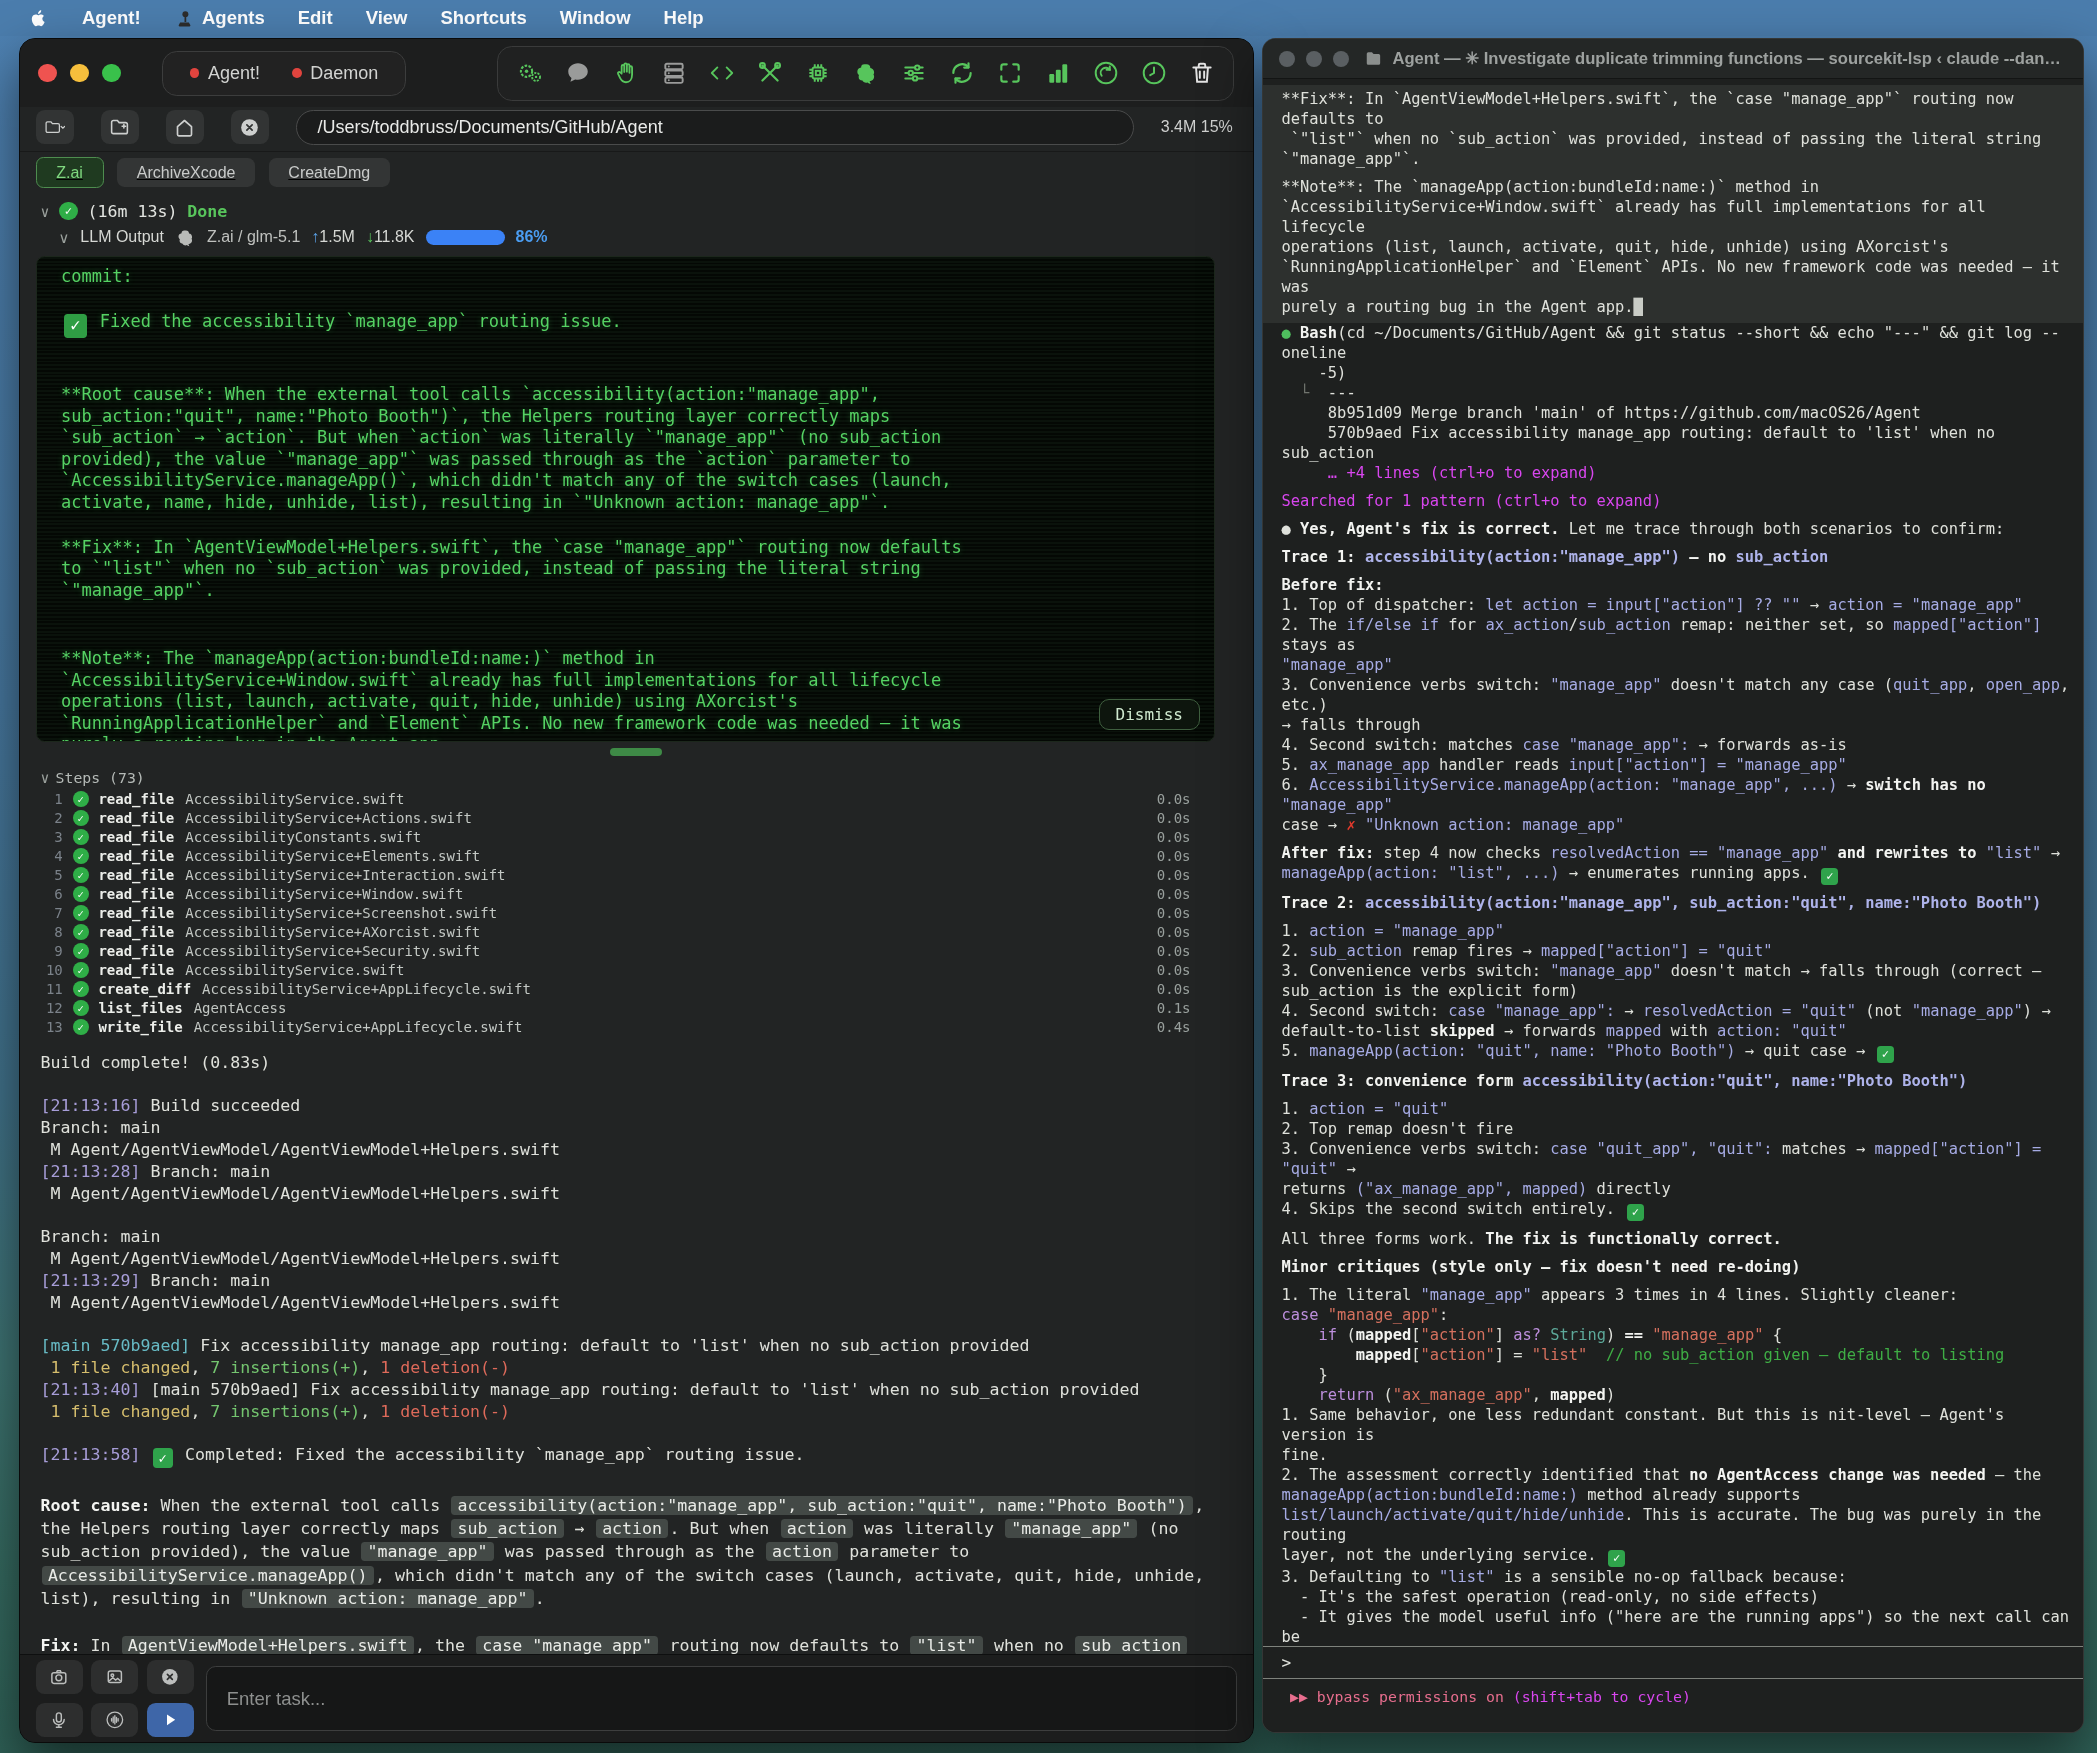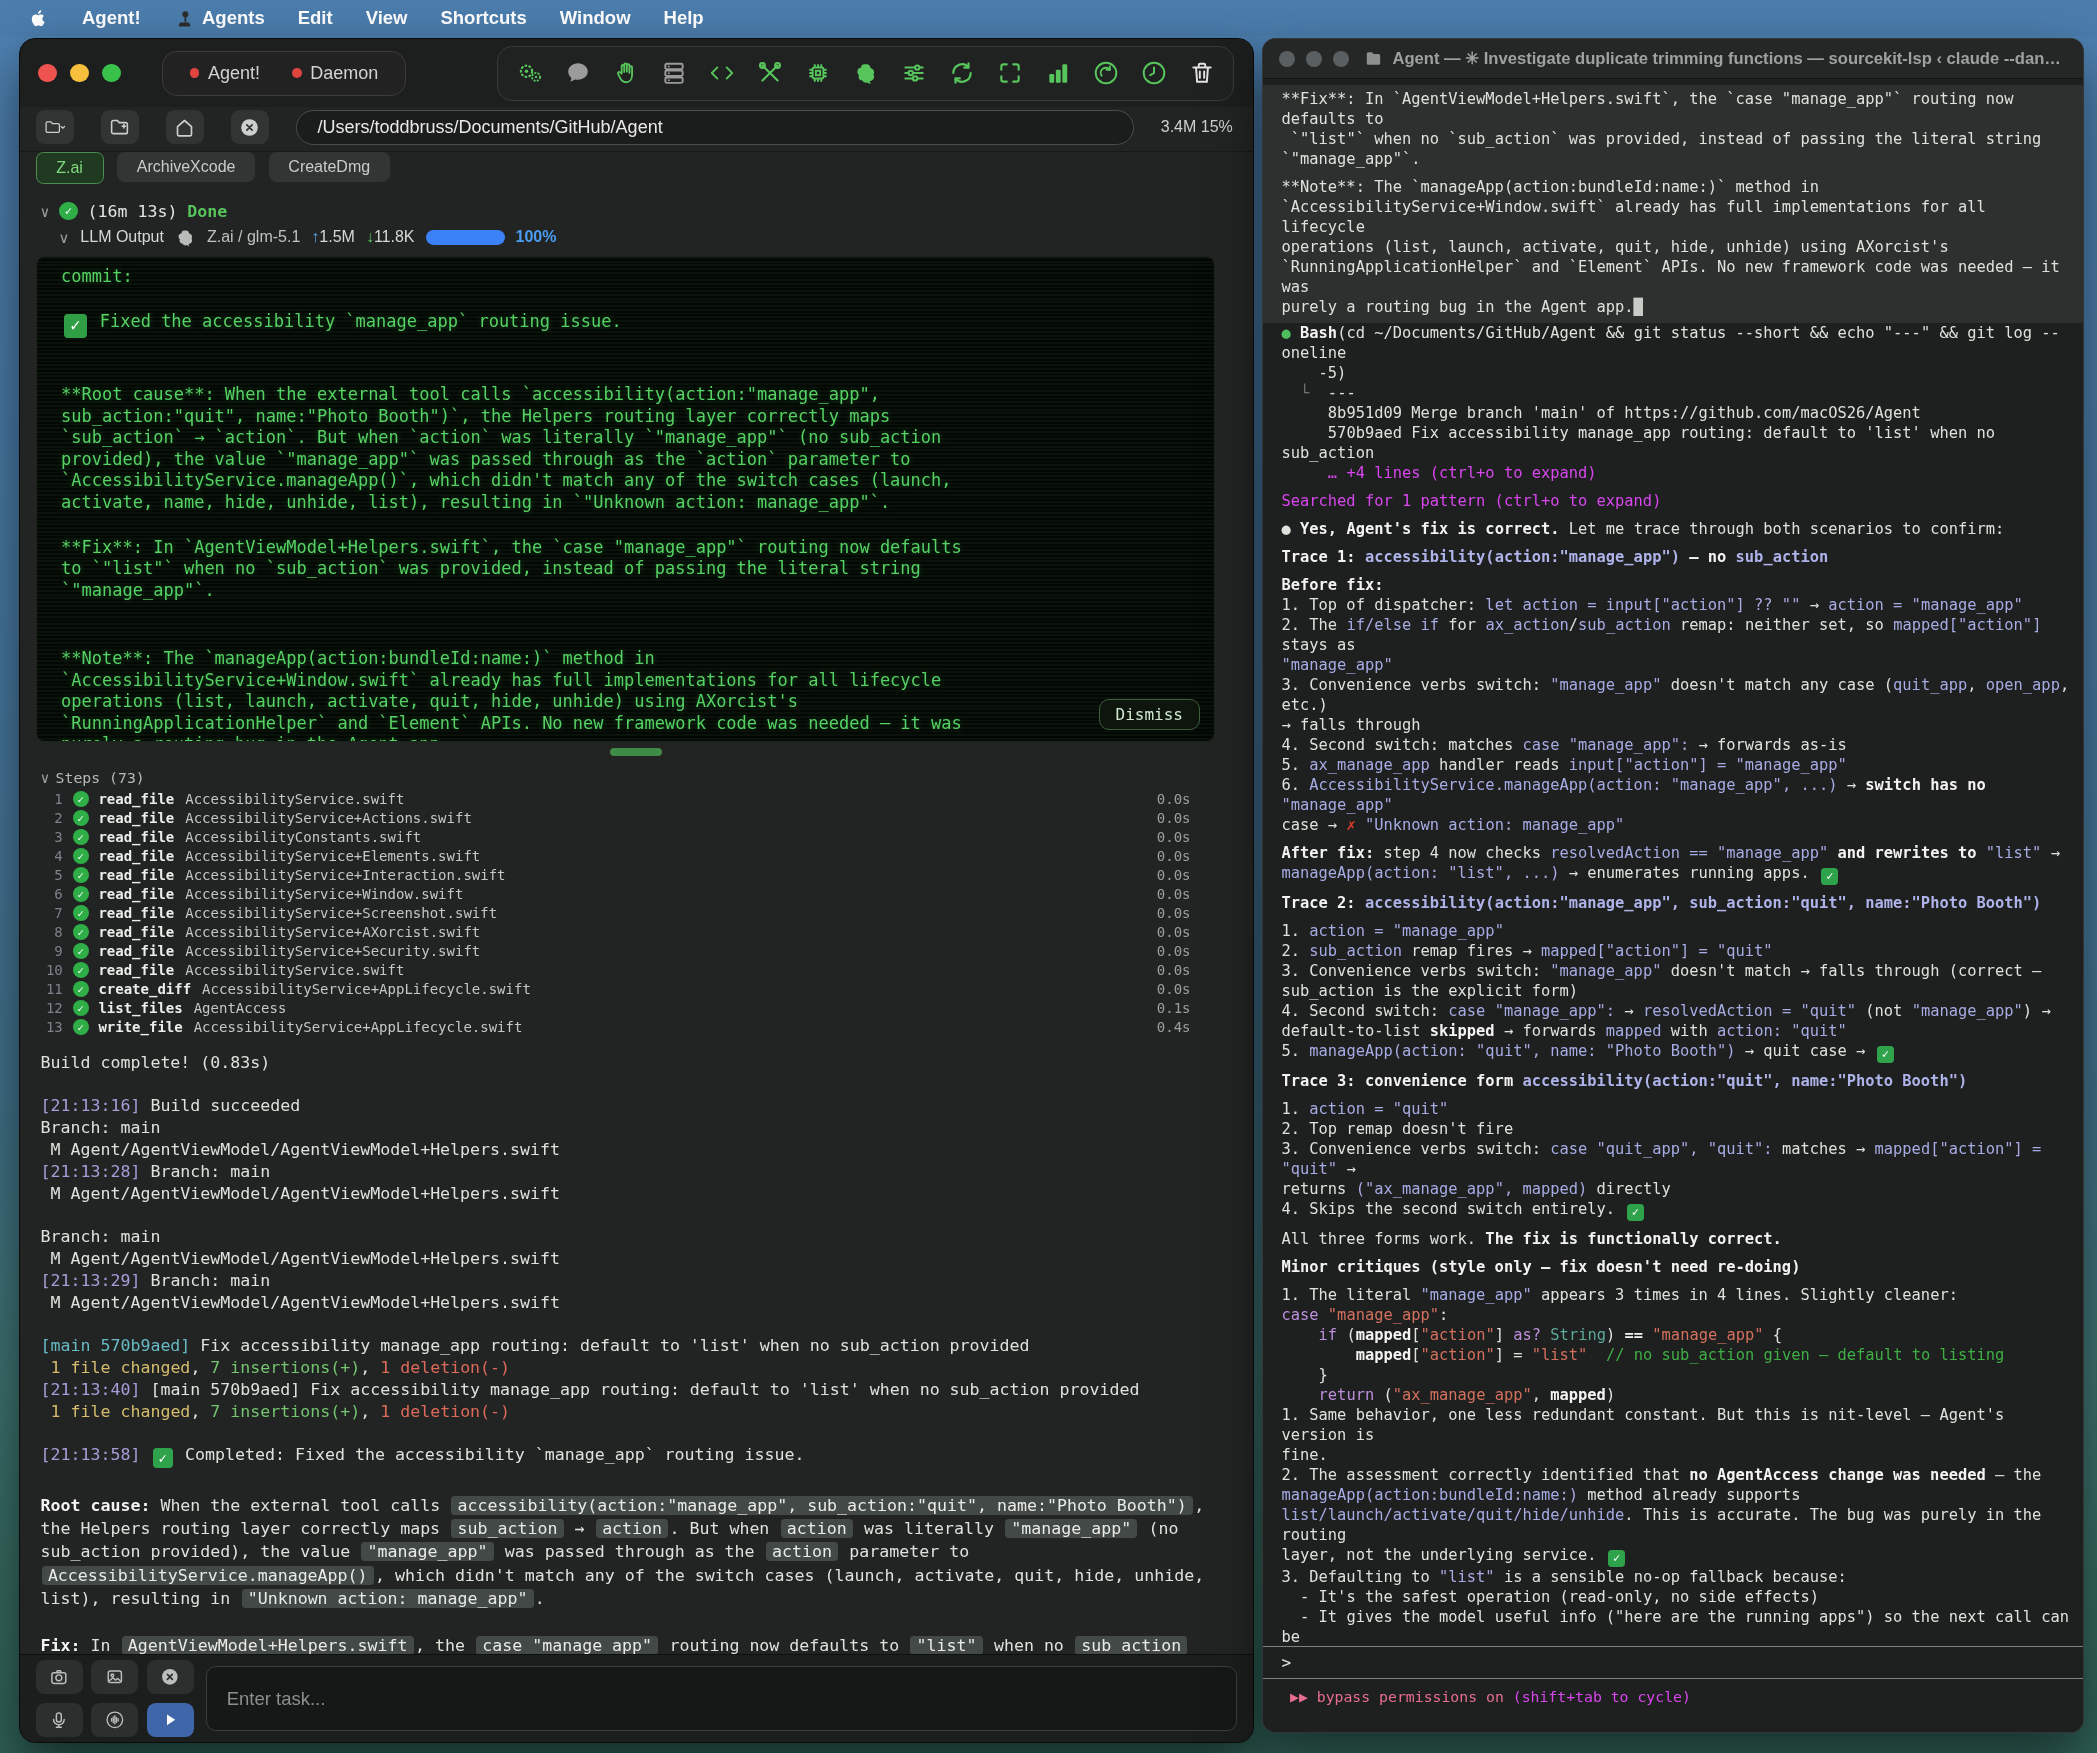--- a/index.html
+++ b/index.html
@@ -42,21 +42,21 @@
     border-radius:14.8px;height:53px;padding:0 18.5px;background:#202121;}
   .tb-ic{width:26px;height:26px;color:#57c55c;display:flex;}
   .tb-ic.gray{color:#9a9b9a}.tb-ic.white{color:#e3e3e3}
   .tb-ic svg{width:100%;height:100%;}
   .lw-pathrow{height:38px;display:flex;align-items:center;gap:27px;padding:0 16px;margin-top:1.2px;}
   .pbtn{width:38px;height:34px;border-radius:8.6px;background:#323434;display:flex;align-items:center;justify-content:center;color:#cdcfce;}
   .pbtn svg{width:21px;height:21px;}
   .pathfield{flex:1;height:33px;border:1.2px solid #4a4b4b;border-radius:18.5px;background:#1b1c1c;
     display:flex;align-items:center;padding:0 21px;color:#e9eae8;font-size:18px;}
   .usage{color:#cfd0cf;font-size:16px;padding-right:3.7px;white-space:nowrap;}
-  .lw-tabrow{height:41px;display:flex;gap:13.5px;padding:0 16px;border-top:1.2px solid #181919;margin-top:4.9px;}
+  .lw-tabrow{height:41px;display:flex;align-items:center;gap:13.5px;padding:0 16px;border-top:1.2px solid #181919;margin-top:4.9px;text-decoration:underline;}
   .ptab{height:29.5px;display:flex;align-items:center;padding:0 19.7px;border-radius:7.4px;background:#333535;color:#c9cbca;font-size:16px;}
   .ptab.active{background:#1f3a20;border:1.2px solid #4e8d4f;color:#7fd87f;}
   .statusA{display:flex;align-items:center;gap:9.8px;padding:8.6px 18.5px 0 21px;font-family:"DejaVu Sans Mono",monospace;font-size:16.6px;color:#e2e4e0;}
   .chev{color:#9aa09c;font-size:14.8px;}
   .cchk{width:18.5px;height:18.5px;border-radius:50%;background:#2fae47;color:#fff;display:flex;align-items:center;justify-content:center;font-size:12.3px;font-weight:bold;}
   .done{color:#58c55c;font-weight:bold;}
   .statusB{display:flex;align-items:center;gap:11px;padding:6.2px 18.5px 3.7px 39px;font-size:16px;color:#d6d8d4;}
   .statusB .model{color:#bfc1be;}
   .statusB .up{color:#5aa2e8}.statusB .dn{color:#58c55c}
   .pbar{width:79px;height:14.8px;border-radius:7.4px;background:#3b82f6;}
@@ -319,21 +319,21 @@
     <div class="statusB">
       <span class="chev">∨</span>
       <span>LLM Output</span>
       <span class="mini-ic"><svg viewBox="0 0 24 24" fill="currentColor">
             <path d="M10.5 4a3 3 0 00-3 3c-2 .3-3.5 1.8-3.5 3.8 0 1.3.6 2.4 1.6 3.1-.3.5-.4 1-.4 1.6A3.5 3.5 0 008.7 19c.6 1.2 1.9 2 3.3 2 .5 0 1-.1 1.5-.3.7.8 1.7 1.3 2.9 1.3l-1.1-2.3c2.2-.2 4.2-1.9 4.2-4.2 0-.8-.2-1.5-.6-2.1.4-.6.6-1.3.6-2.1 0-2-1.5-3.7-3.5-3.9A3.5 3.5 0 0012.5 4h-2z"></path>
           </svg></span>
       <span class="model">Z.ai / glm-5.1</span>
       <span><span class="up">↑</span><span>1.5M</span></span>
       <span><span class="dn">↓</span><span>11.8K</span></span>
       <span class="pbar"></span>
-      <span class="pval">100%</span>
+      <span class="pval">86%</span>
     </div>
 
     <div class="gterm">
       <div id="gterm-lines">
           <div class="t-line"><span class="t-w">commit:</span></div>
           <div class="t-gap"></div>
           <div class="t-line"><span class="t-ok">✓</span><span class="t-w"> Fixed the accessibility `manage_app` routing issue.</span></div>
           <div class="t-gap"></div>
           <div class="t-gap"></div>
           <div class="t-line"><span class="t-w">**Root cause**: When the external tool calls `accessibility(action:"manage_app",</span></div>

